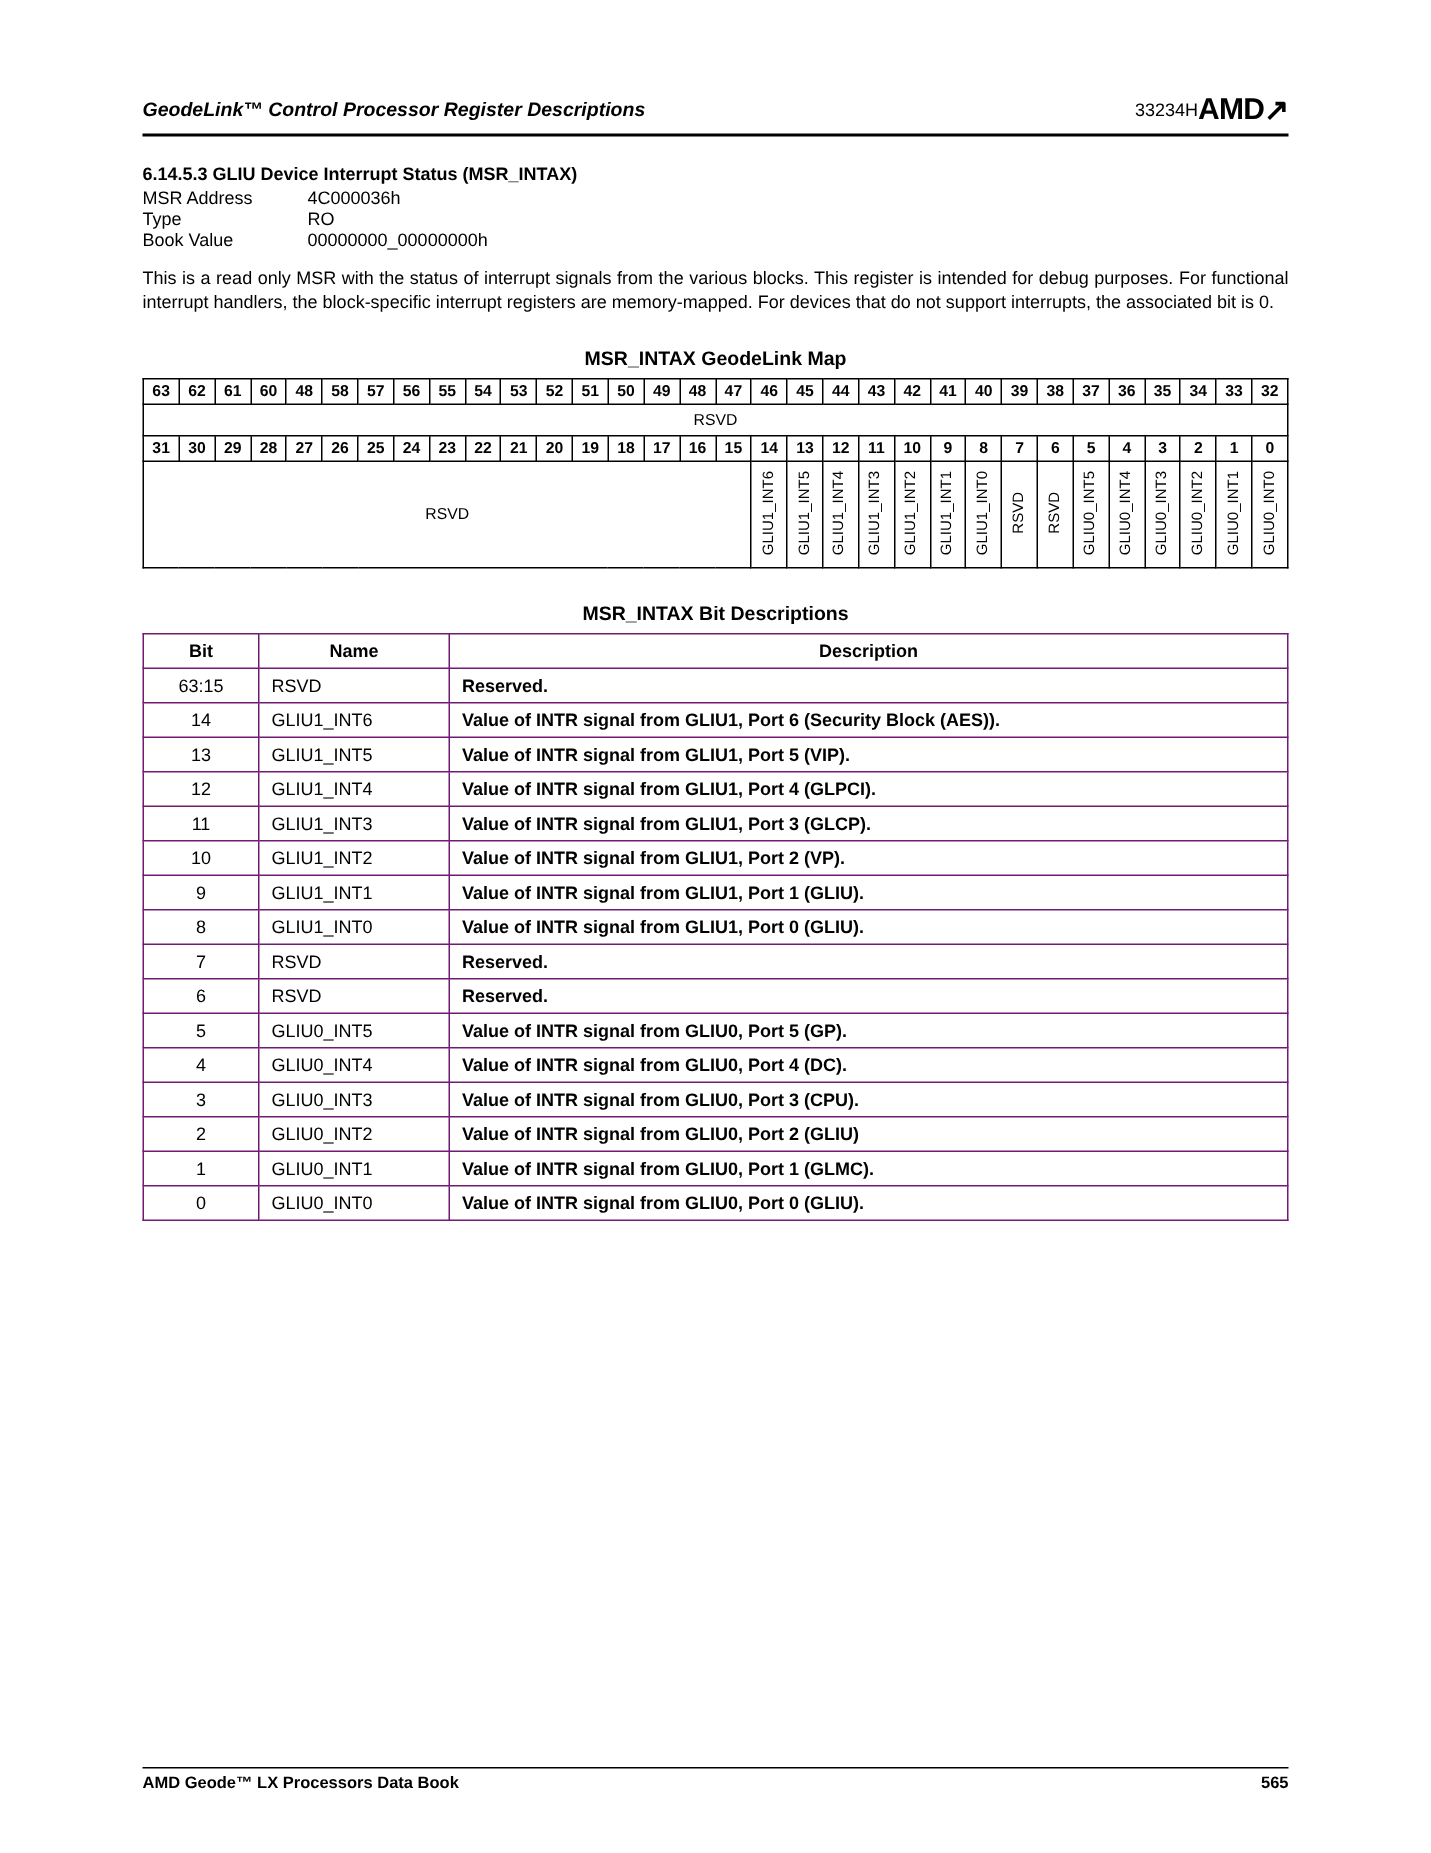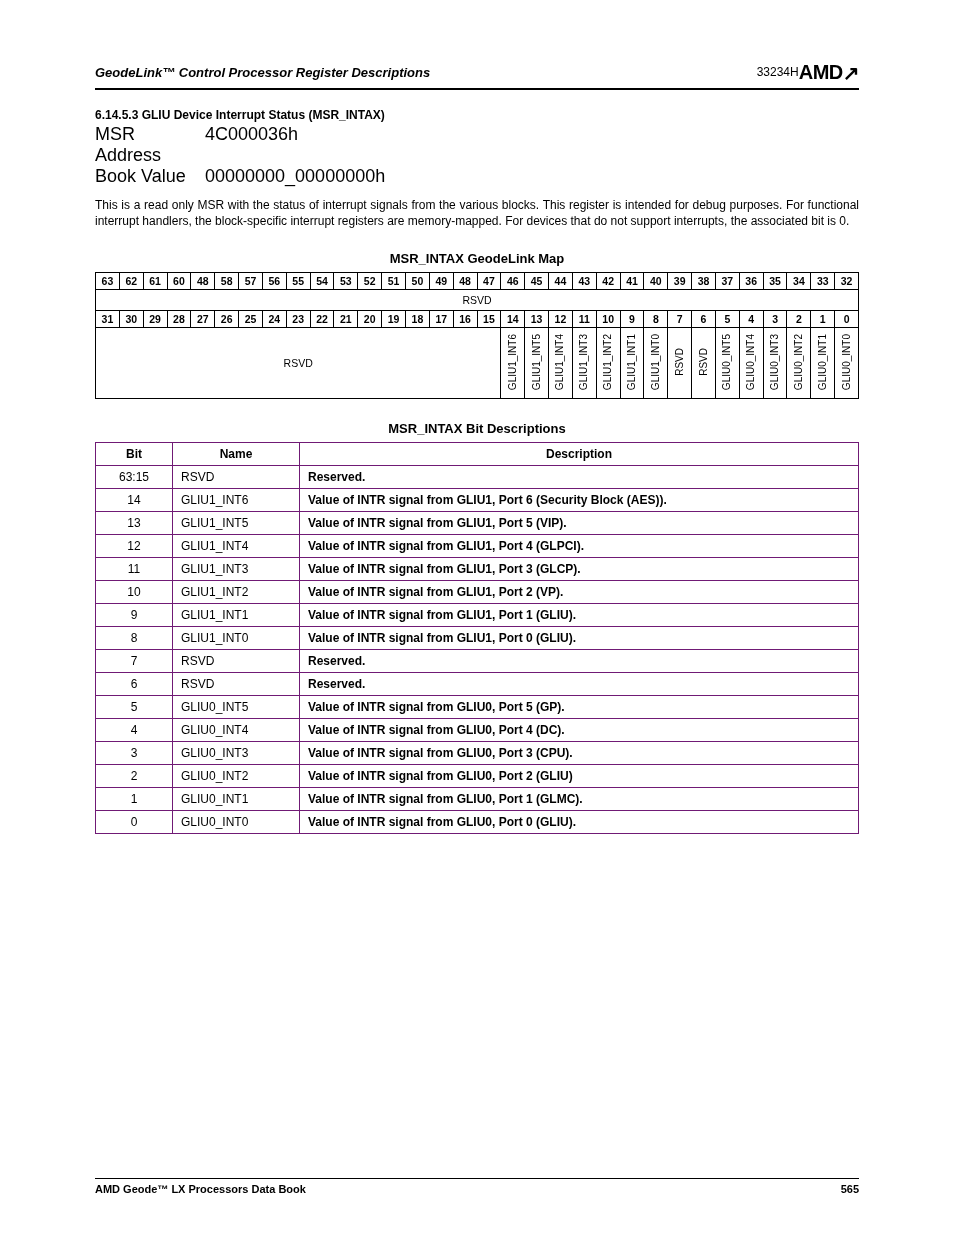--- a/index.html
+++ b/index.html
@@ -46,21 +46,21 @@
     display:inline-block;
     transform: translateY(1px);
   }
   .section-title {
     font-weight: bold;
     font-size: 12px;
     margin-bottom: 2px;
   }
   .meta-row {
     display: flex;
-    font-size: 18px;
+    font-size: 12px;
   }
   .meta-label { width: 110px; }
   .body-text {
     font-size: 12px;
     margin-top: 10px;
     line-height: 1.35;
     text-align: justify;
   }
   .map-title, .desc-title {
     text-align: center;
@@ -143,20 +143,24 @@
     <div class="header-right">
       <span>33234H</span>
       <span class="logo"><span>AMD</span><span class="arrow">↗</span></span>
     </div>
   </div>
 
   <div class="section-title">6.14.5.3   GLIU Device Interrupt Status (MSR_INTAX)</div>
   <div class="meta-row">
     <div class="meta-label">MSR Address</div>
     <div>4C000036h</div>
+  </div>
+  <div class="meta-row">
+    <div class="meta-label">Type</div>
+    <div>RO</div>
   </div>
   <div class="meta-row">
     <div class="meta-label">Book Value</div>
     <div>00000000_00000000h</div>
   </div>
 
   <div class="body-text">This is a read only MSR with the status of interrupt signals from the various blocks. This register is intended for debug purposes. For functional interrupt handlers, the block-specific interrupt registers are memory-mapped. For devices that do not support interrupts, the associated bit is 0.</div>
 
   <div class="map-title">MSR_INTAX GeodeLink Map</div>
 

